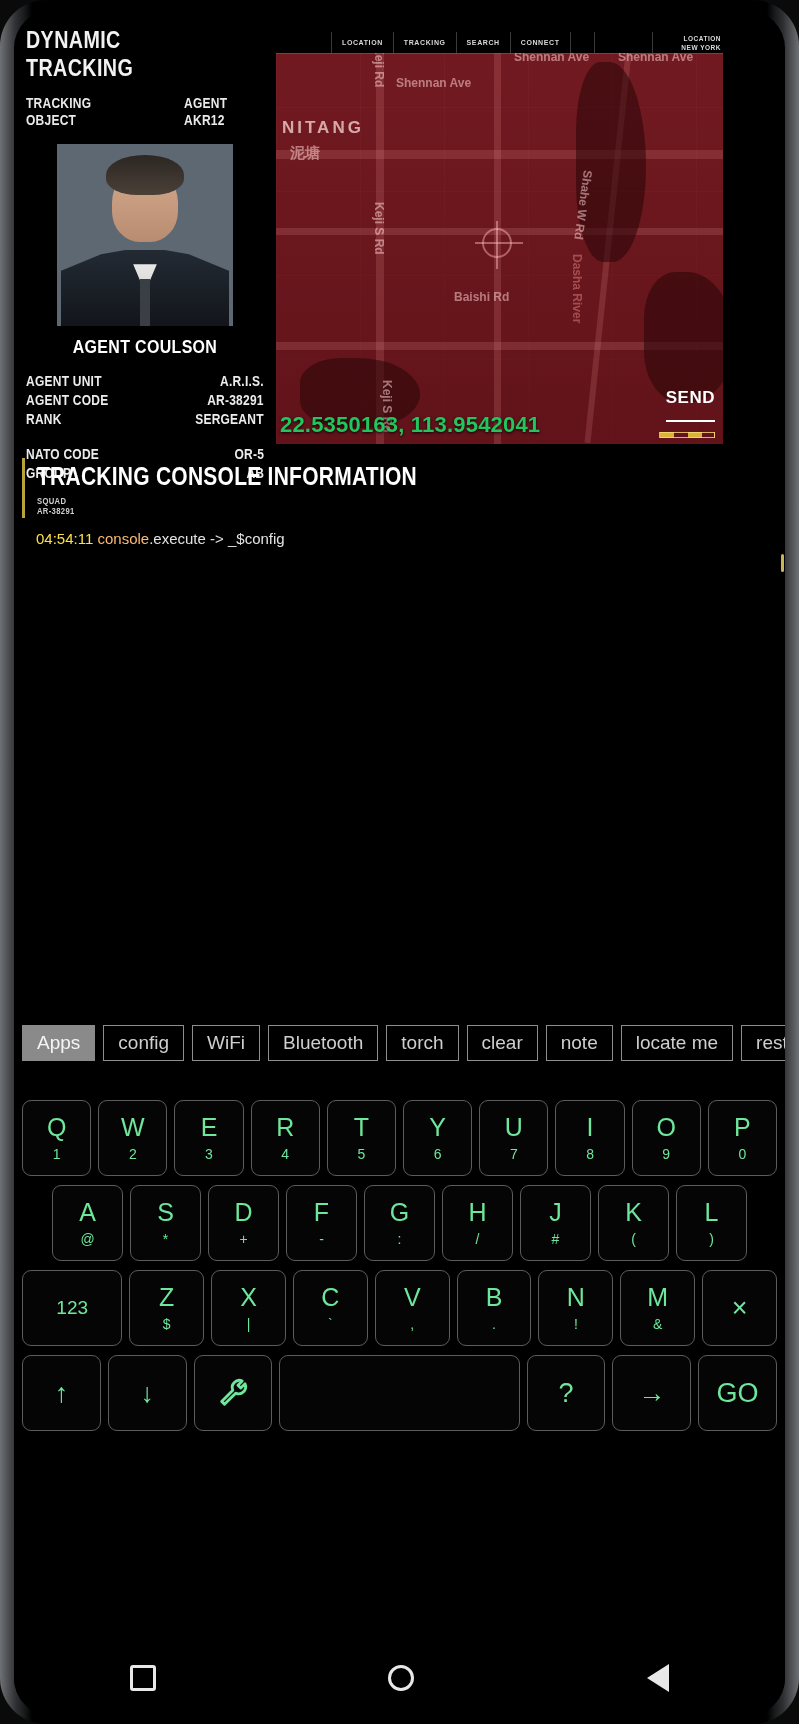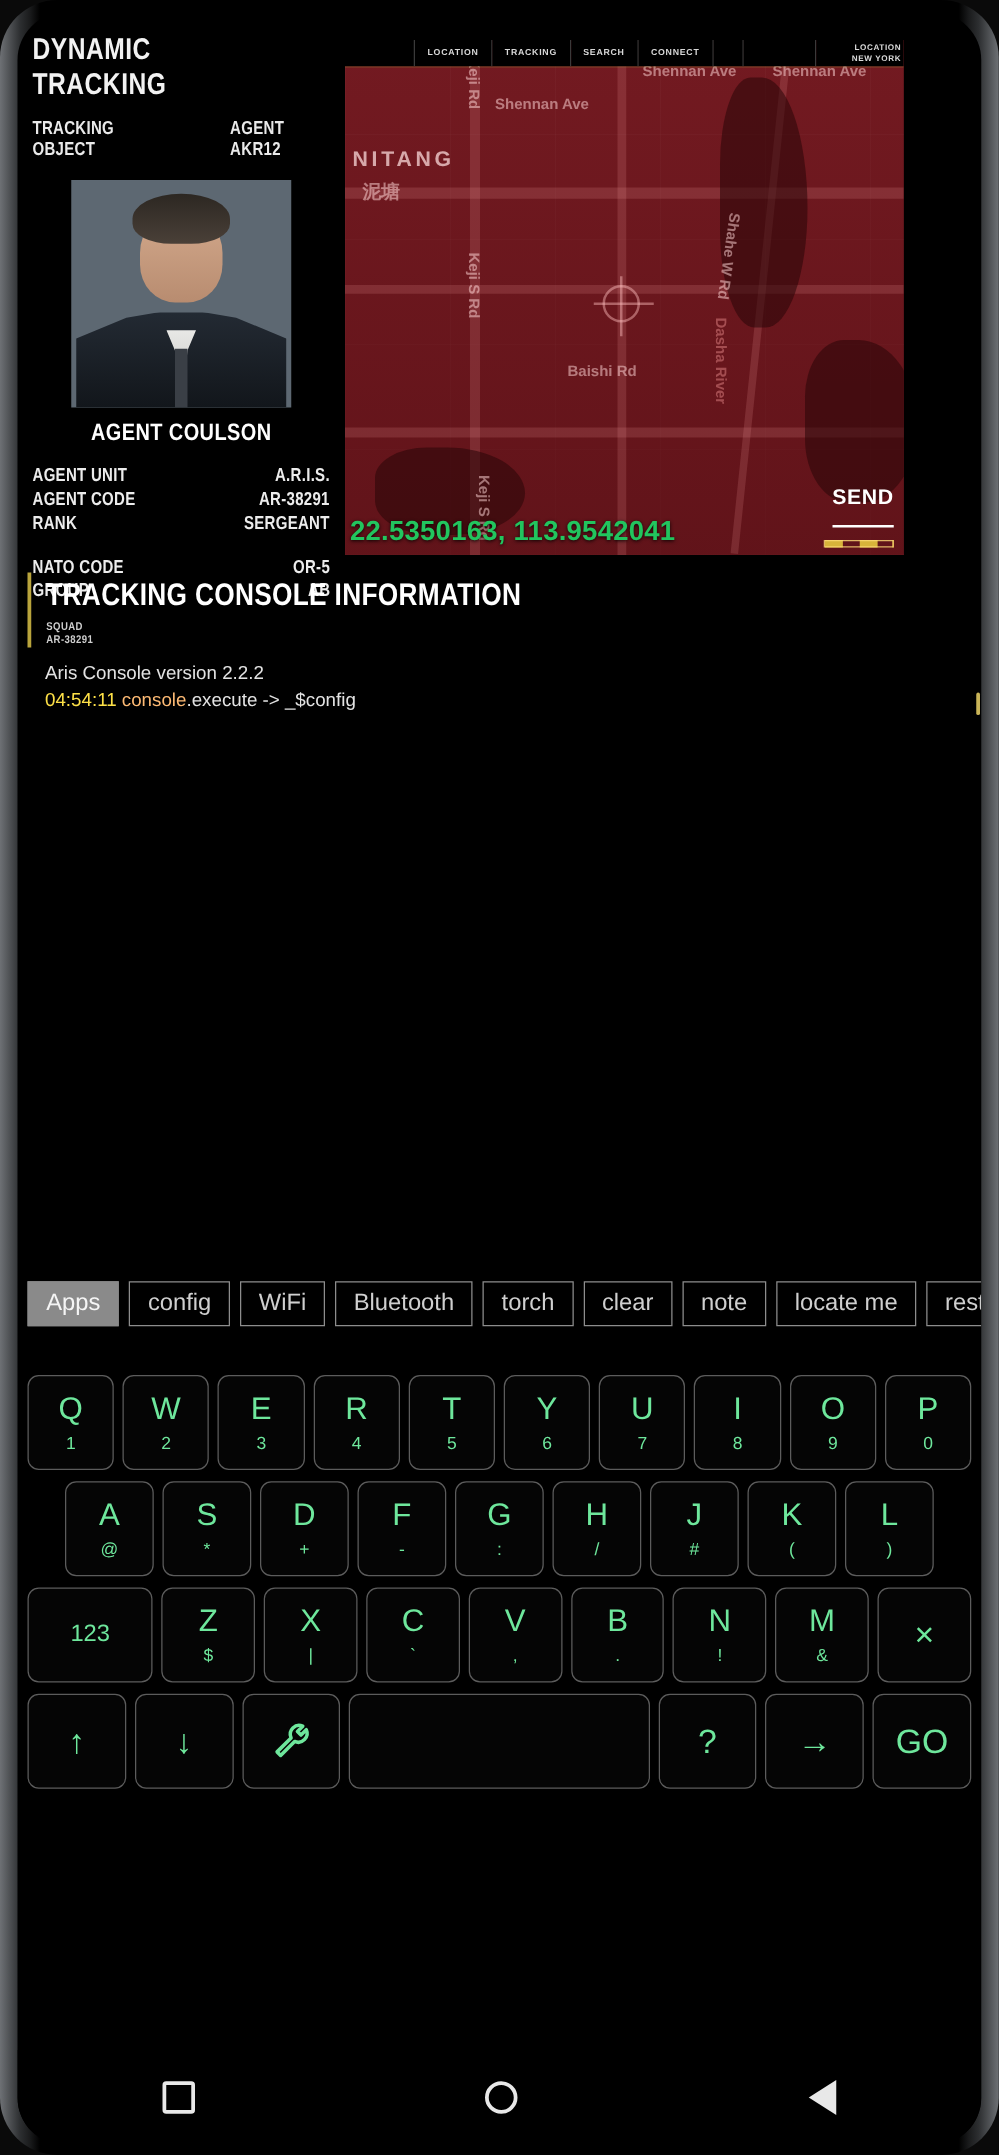--- a/index.html
+++ b/index.html
@@ -321,23 +321,20 @@
         <span>TRACKING CONSOLE INFORMATION</span>
       </div>
       <div class="con-sub">
         <div>SQUAD</div>
         <div>AR-38291</div>
       </div>
     </div>
 
     <div class="con-body">
       <div class="con-line">
-        <span>Aris Console version 2.2.2</span>
-      </div>
-      <div class="con-line">
         <span class="time">04:54:11 </span><span class="cmd">console</span><span class="rest">.execute -&gt; _$config</span>
       </div>
     </div>
 
     <div class="con-scroll"></div>
 
     <div class="folder-icon">
       <div class="tab"></div>
       <div class="body"></div>
     </div>

